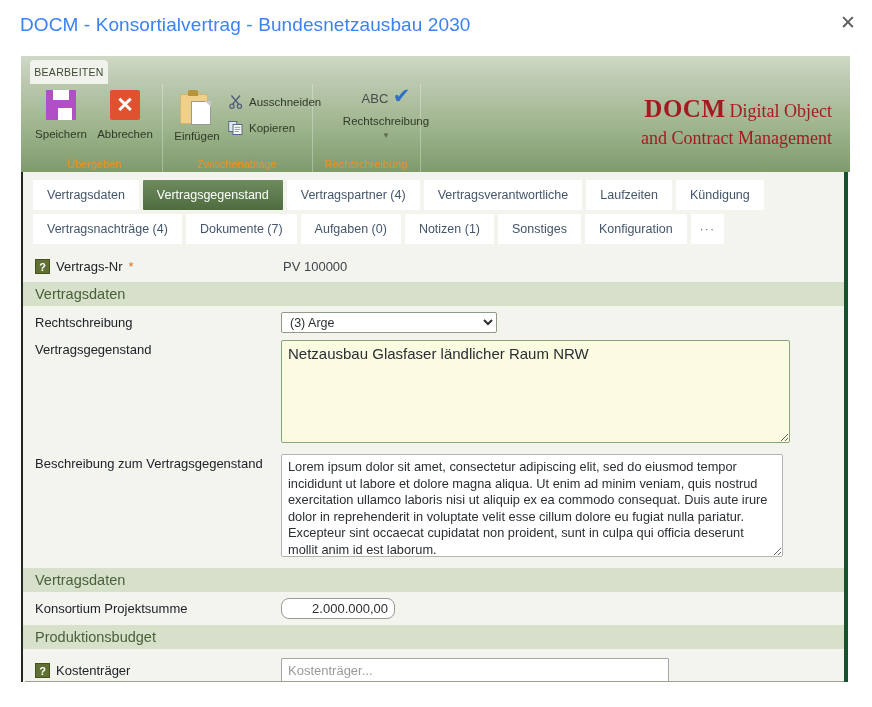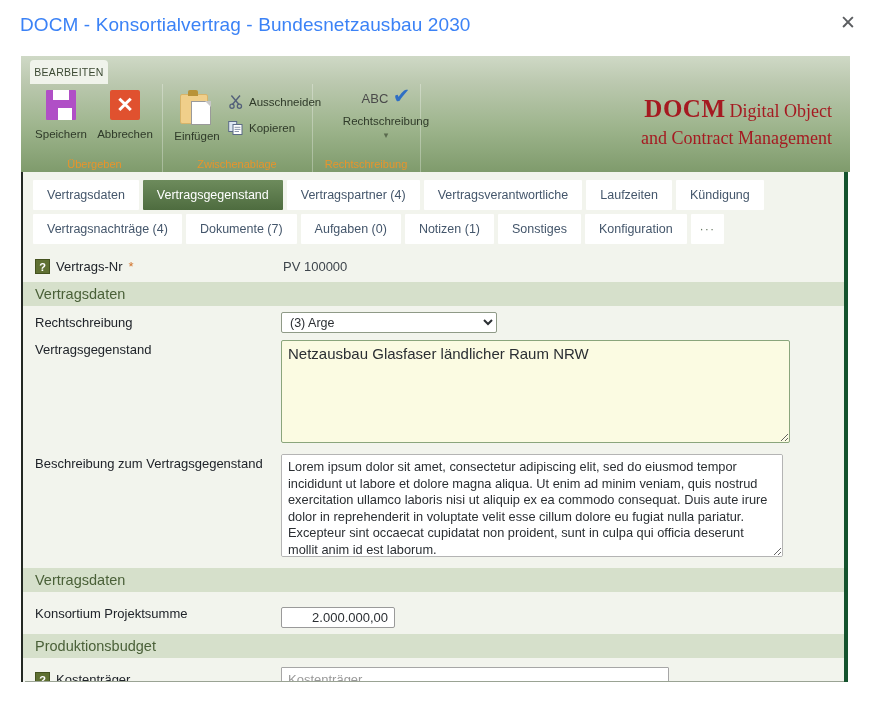--- a/index.html
+++ b/index.html
@@ -374,24 +374,23 @@
 
   input.num {
     width: 114px;
     height: 21px;
     font-size: 13px;
     font-family: "Liberation Sans", sans-serif;
     text-align: right;
     color: #2b2f33;
     background: #ffffff;
     border: 1px solid #9a9a9a;
-    border-radius: 2px;
+    border-radius: 8px;
     padding-right: 6px;
     box-sizing: border-box;
-    margin-top: 9px;
   }
   input.txt {
     width: 388px;
     height: 25px;
     font-size: 13px;
     font-family: "Liberation Sans", sans-serif;
     color: #2b2f33;
     background: #ffffff;
     border: 1px solid #a6a6a6;
     border-radius: 1px;

